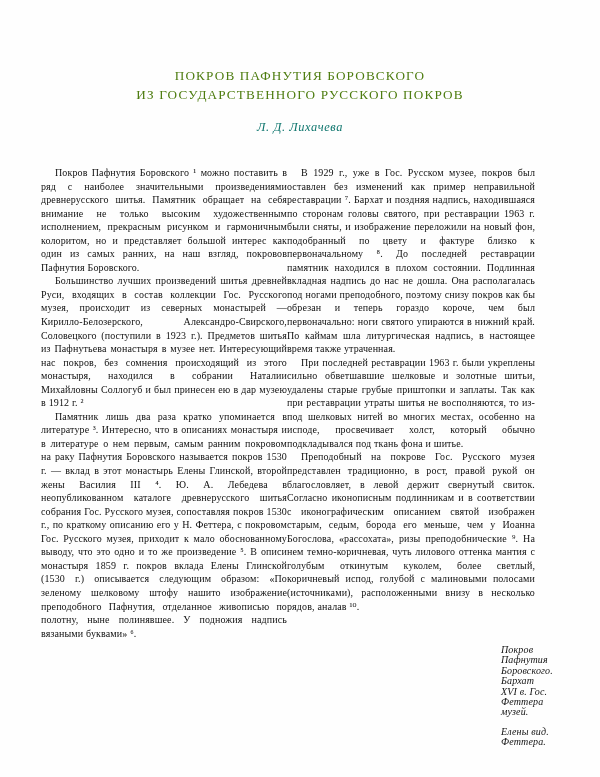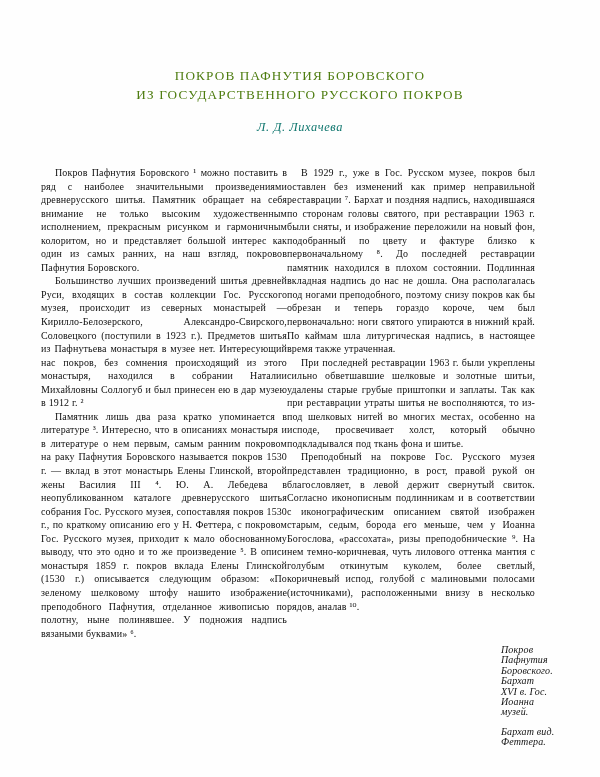--- a/index.html
+++ b/index.html
@@ -122,22 +122,22 @@
 
   </div>
 
   <div class="figure-caption">
     <div class="cap-group">
       <span class="cap-line">Покров</span>
       <span class="cap-line">Пафнутия</span>
       <span class="cap-line">Боровского.</span>
       <span class="cap-line">Бархат</span>
       <span class="cap-line">XVI в. Гос.</span>
-      <span class="cap-line">Иоанна</span>
+      <span class="cap-line">Феттера</span>
       <span class="cap-line">музей.</span>
     </div>
     <div class="cap-group">
-      <span class="cap-line">Бархат вид.</span>
+      <span class="cap-line">Елены вид.</span>
       <span class="cap-line">Феттера.</span>
     </div>
   </div>
 
 </div>
 
 </body></html>

